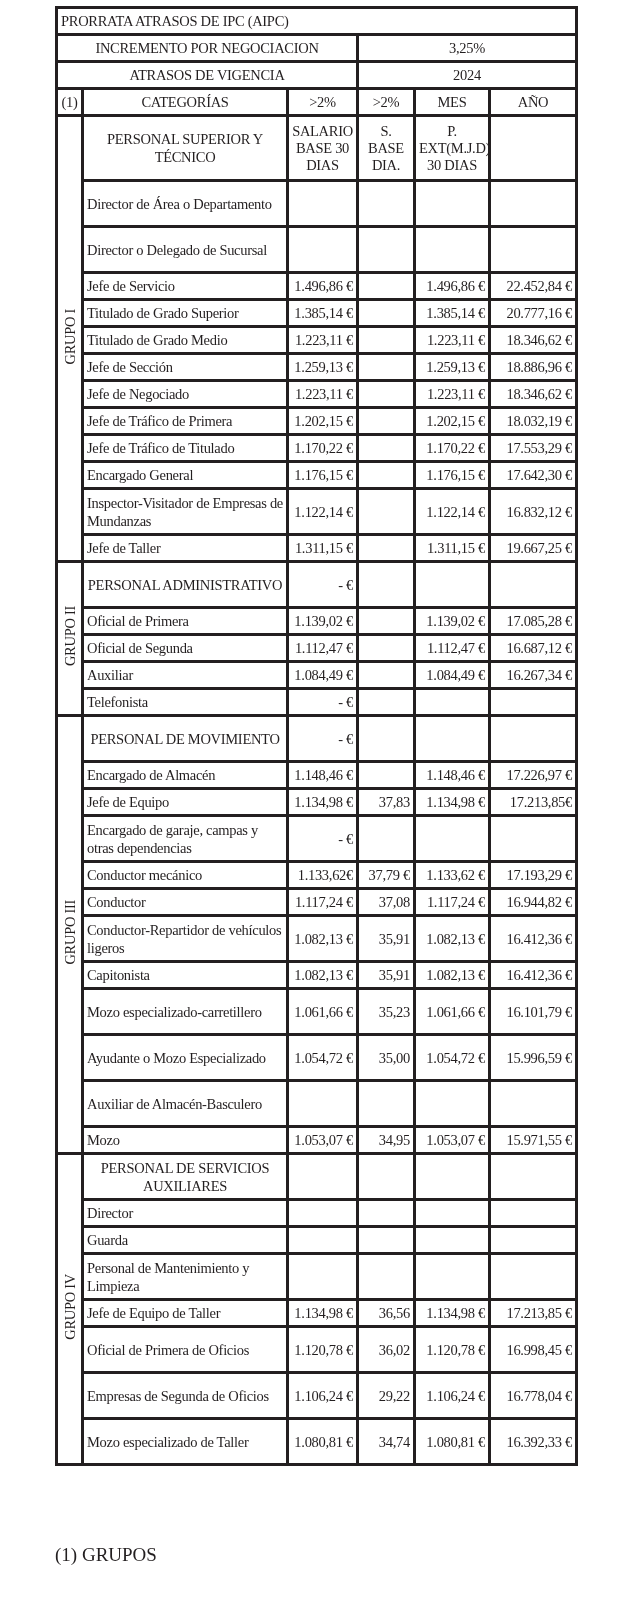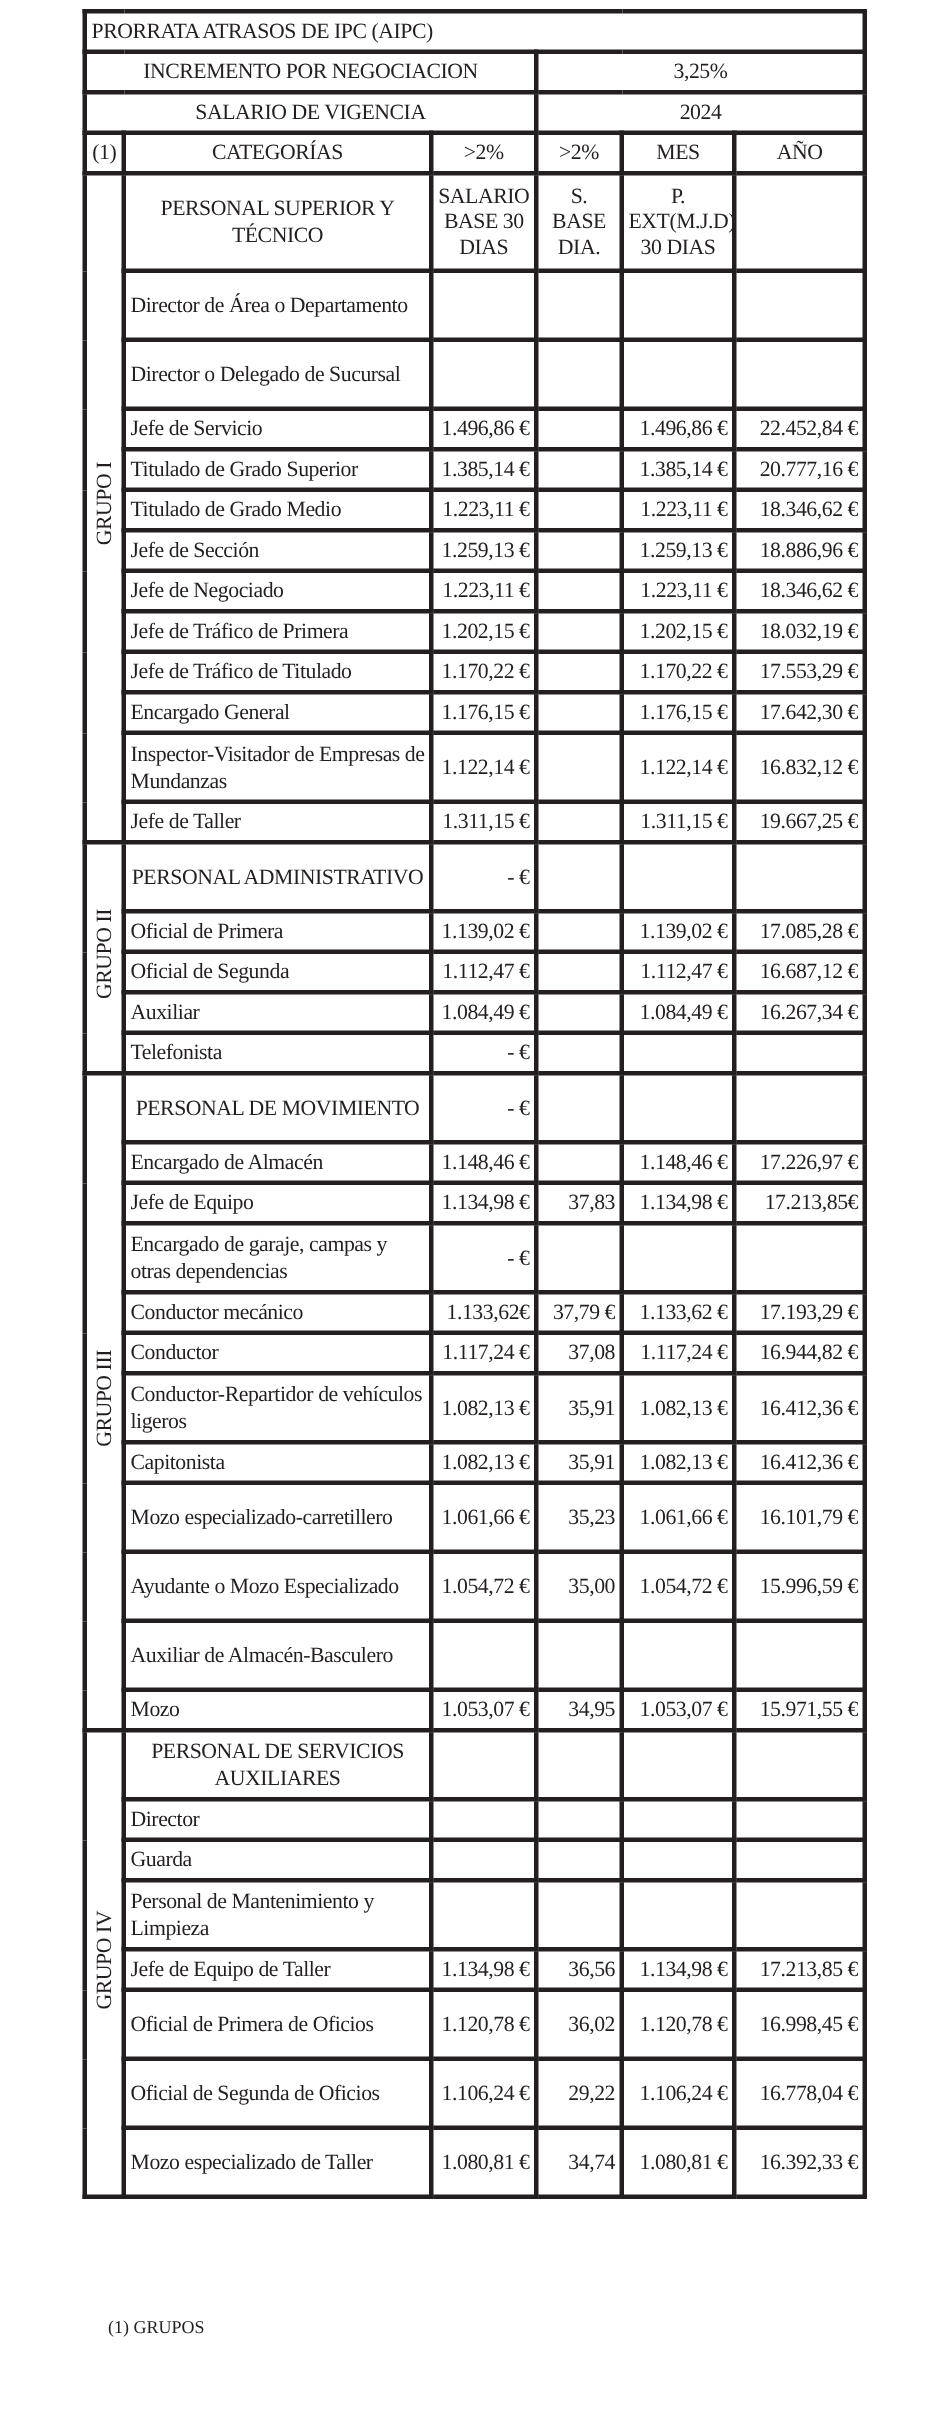--- a/index.html
+++ b/index.html
@@ -34,22 +34,21 @@
     transform: rotate(180deg);
     white-space: nowrap;
     font-size: 14.5px;
   }
   tr.h1 td { height: 24px; }
   tr.h3 td { height: 62px; }
   tr.r1 td { height: 24px; }
   tr.r2 td { height: 43px; }
   .footnote {
     position: absolute; left: 55px; top: 1544px;
-    font-size: 12px;
-    margin-left: 17px;
+    font-size: 19px;
   }
 </style>
 </head>
 <body>
 
 <table class="main">
   <colgroup>
     <col style="width:26px">
     <col style="width:205px">
     <col style="width:70px">
@@ -59,21 +58,21 @@
   </colgroup>
   <tbody id="tbody">
     <tr class="h1">
       <td colspan="6" class="l">PRORRATA ATRASOS DE IPC (AIPC)</td>
     </tr>
     <tr class="h1">
       <td colspan="3" class="c">INCREMENTO POR NEGOCIACION</td>
       <td colspan="3" class="c">3,25%</td>
     </tr>
     <tr class="h1">
-      <td colspan="3" class="c">SALARIO DE VIGENCIA</td>
+      <td colspan="3" class="c">ATRASOS DE VIGENCIA</td>
       <td colspan="3" class="c">2024</td>
     </tr>
     <tr class="h1">
       <td class="c">(1)</td>
       <td class="c">CATEGORÍAS</td>
       <td class="c">&gt;2%</td>
       <td class="c">&gt;2%</td>
       <td class="c">MES</td>
       <td class="c">AÑO</td>
     </tr>
@@ -327,21 +326,21 @@
         <td class="r">17.213,85 €</td>
       </tr>
       <tr class="r2">
         <td class="l">Oficial de Primera de Oficios</td>
         <td class="r">1.120,78 €</td>
         <td class="r">36,02</td>
         <td class="r">1.120,78 €</td>
         <td class="r">16.998,45 €</td>
       </tr>
       <tr class="r2">
-        <td class="l">Oficial de Segunda de Oficios</td>
+        <td class="l">Empresas de Segunda de Oficios</td>
         <td class="r">1.106,24 €</td>
         <td class="r">29,22</td>
         <td class="r">1.106,24 €</td>
         <td class="r">16.778,04 €</td>
       </tr>
       <tr class="r2">
         <td class="l">Mozo especializado de Taller</td>
         <td class="r">1.080,81 €</td>
         <td class="r">34,74</td>
         <td class="r">1.080,81 €</td>

